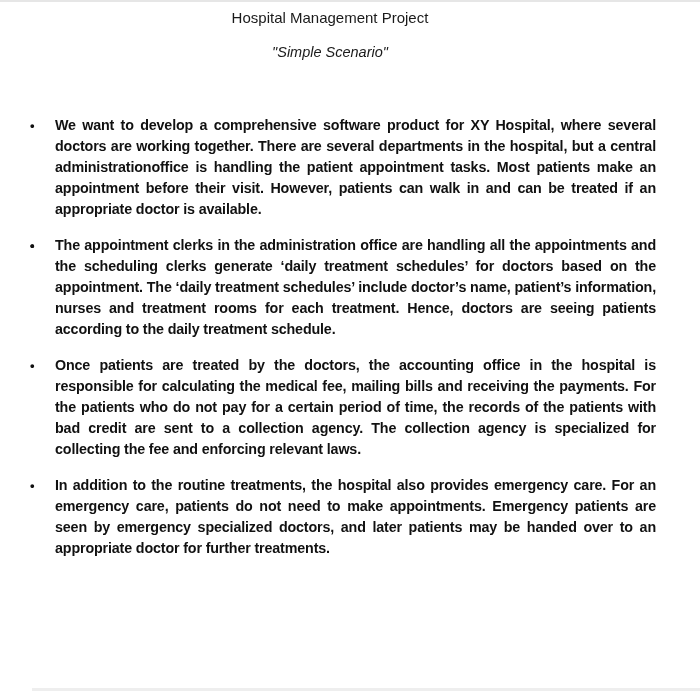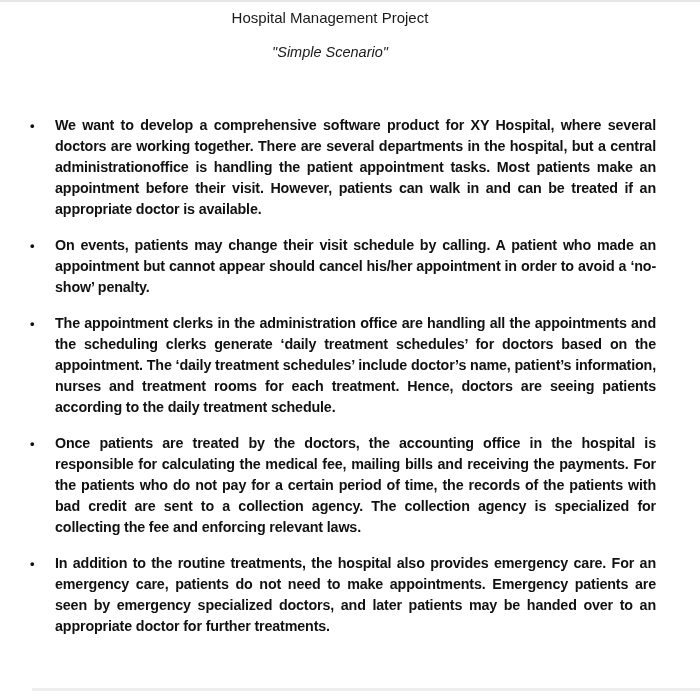--- a/index.html
+++ b/index.html
@@ -89,21 +89,20 @@
 <h1 class="doc-title">Hospital Management Project</h1>
 <p class="doc-subtitle">"Simple Scenario"</p>
 
 <ul class="bullets">
   <li class="bullet-item">
     <span class="bullet-dot">•</span>
     <span class="bullet-text">We want to develop a comprehensive software product for XY Hospital, where several doctors are working together. There are several departments in the hospital, but a central administrationoffice is handling the patient appointment tasks. Most patients make an appointment before their visit. However, patients can walk in and can be treated if an appropriate doctor is available.</span>
   </li>
   <li class="bullet-item">
     <span class="bullet-dot">•</span>
-    <span class="bullet-text">On events, patients may change their visit schedule by calling. A patient who made an appointment but cannot appear should cancel his/her appointment in order to avoid a ‘no-show’ penalty.</span>
   </li>
   <li class="bullet-item">
     <span class="bullet-dot">•</span>
     <span class="bullet-text">The appointment clerks in the administration office are handling all the appointments and the scheduling clerks generate ‘daily treatment schedules’ for doctors based on the appointment. The ‘daily treatment schedules’ include doctor’s name, patient’s information, nurses and treatment rooms for each treatment. Hence, doctors are seeing patients according to the daily treatment schedule.</span>
   </li>
   <li class="bullet-item">
     <span class="bullet-dot">•</span>
     <span class="bullet-text">Once patients are treated by the doctors, the accounting office in the hospital is responsible for calculating the medical fee, mailing bills and receiving the payments. For the patients who do not pay for a certain period of time, the records of the patients with bad credit are sent to a collection agency. The collection agency is specialized for collecting the fee and enforcing relevant laws.</span>
   </li>
   <li class="bullet-item">

